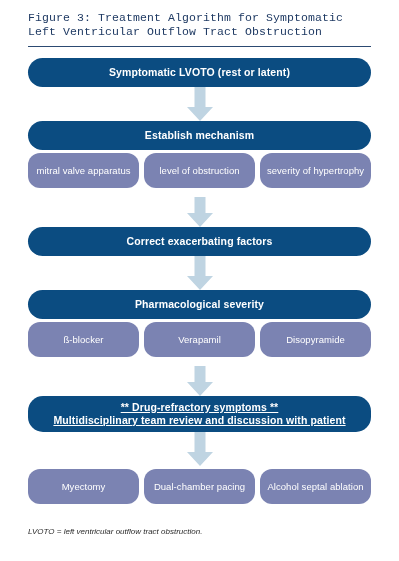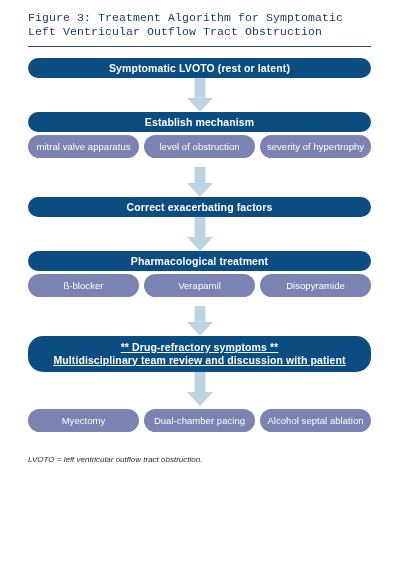--- a/index.html
+++ b/index.html
@@ -52,21 +52,21 @@
     font-weight: bold;
     font-size: 10.5px;
     line-height: 13px;
     letter-spacing: 0.1px;
     display: flex;
     align-items: center;
     justify-content: center;
     box-sizing: border-box;
     padding: 4px 8px;
   }
-  .node.h1line { height: 20px; }
+  .node.h1line { height: 29px; }
   .node.h2line { height: 36px; text-decoration: underline; }
   .node .two-line { white-space: pre-line; }
 
   
   .arrow {
     height: 34px;
     display: flex;
     align-items: center;
     justify-content: center;
   }
@@ -77,21 +77,21 @@
   .options {
     display: flex;
     gap: 5px;
     margin-top: 3px;
   }
   .pill {
     flex: 1 1 0;
     background: #7b83b2;
     color: #ffffff;
     border-radius: 12px;
-    height: 23px;
+    height: 35px;
     display: flex;
     align-items: center;
     justify-content: center;
     font-size: 9.5px;
     line-height: 11px;
     letter-spacing: 0.05px;
     text-align: center;
     box-sizing: border-box;
     padding: 2px 4px;
     white-space: nowrap;
@@ -149,21 +149,21 @@
       <span>Correct exacerbating factors</span>
     </div>
 
     <div class="arrow">
       <svg width="26" height="34" viewBox="0 0 26 34" aria-hidden="true">
         <polygon points="7.5,0 18.5,0 18.5,20 26,20 13,34 0,20 7.5,20" fill="#bfd4e2"></polygon>
       </svg>
     </div>
 
     <div class="node h1line">
-      <span>Pharmacological treatment</span>
+      <span>Pharmacological severity</span>
     </div>
     <div class="options">
       <div class="pill">ß-blocker</div>
       <div class="pill">Verapamil</div>
       <div class="pill">Disopyramide</div>
     </div>
     <div class="after-pills"></div>
 
     <div class="arrow short">
       <svg width="26" height="30" viewBox="0 0 26 30" aria-hidden="true">

